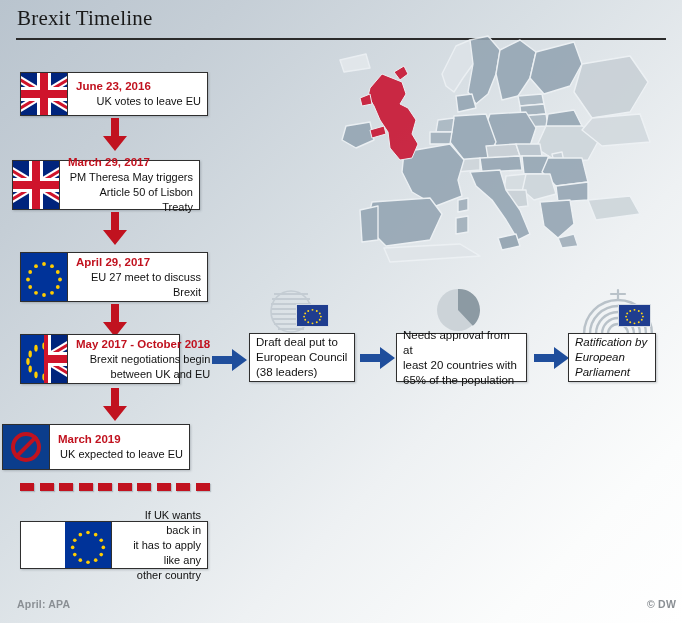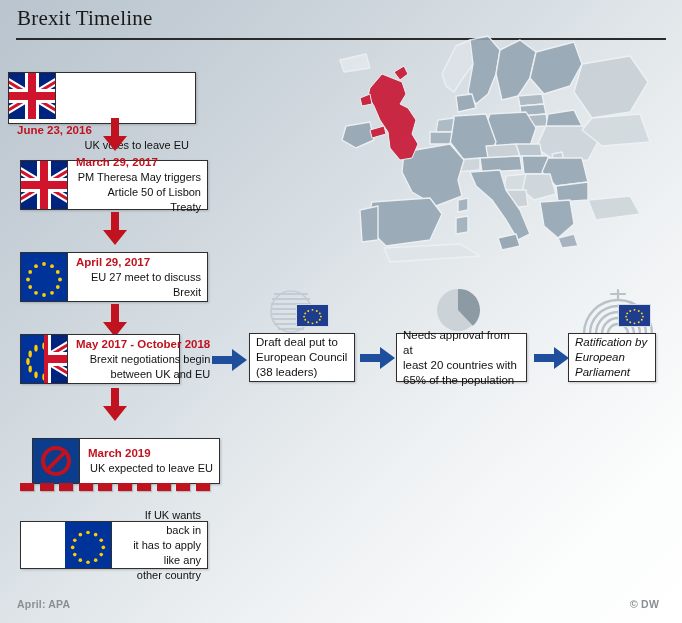--- a/index.html
+++ b/index.html
@@ -198,21 +198,21 @@
     position: absolute;
     left: 17px;
     top: 598px;
     font-size: 10.5px;
     font-weight: bold;
     color: #8a8f94;
     letter-spacing: 0.2px;
   }
   .credit {
     position: absolute;
-    right: 23px;
+    right: 6px;
     top: 598px;
     font-size: 10.5px;
     font-weight: bold;
     color: #8a8f94;
     letter-spacing: 0.2px;
   }
 </style>
 </head>
 <body>
 
@@ -299,21 +299,21 @@
 
       <g fill="#c8102e" stroke="#eef2f5" stroke-width="1" stroke-linejoin="round">
         <path d="M64,38 L74,32 L78,40 L70,46 Z"></path>
         <path d="M40,54 L52,40 L62,44 L72,48 L76,60 L70,70 L78,74 L86,86 L82,100 L88,110 L82,124 L70,126 L60,114 L58,98 L50,86 L44,72 L38,62 Z"></path>
         <path d="M30,64 L40,60 L42,70 L32,72 Z"></path>
         <path d="M40,96 L54,92 L56,100 L42,104 Z"></path>
       </g>
     </svg>
   </div>
 
-  <div class="tl-box" style="left:8px; top:72px; width:188px; height:52px;flex-direction:column;">
+  <div class="tl-box" style="left:20px; top:72px; width:188px; height:44px;">
     <div class="tl-flag">
       <div class="flag-uk">
         <div class="d1"></div>
           <div class="d2"></div>
         <div class="dr1"></div>
           <div class="dr2"></div>
         <div class="cw-h"></div>
           <div class="cw-v"></div>
         <div class="cr-h"></div>
           <div class="cr-v"></div>
@@ -324,21 +324,21 @@
       <div class="tl-text">UK votes to leave EU</div>
     </div>
   </div>
 
   <div class="arrow-down" style="left:102px; top:118px;">
     <svg viewBox="0 0 26 34">
         <path d="M9,0 L17,0 L17,18 L25,18 L13,33 L1,18 L9,18 Z" fill="#c1121f"></path>
       </svg>
   </div>
 
-  <div class="tl-box" style="left:20px; top:160px; width:188px; height:50px;">
+  <div class="tl-box" style="left:12px; top:160px; width:188px; height:50px;">
     <div class="tl-flag">
       <div class="flag-uk">
         <div class="d1"></div>
           <div class="d2"></div>
         <div class="dr1"></div>
           <div class="dr2"></div>
         <div class="cw-h"></div>
           <div class="cw-v"></div>
         <div class="cr-h"></div>
           <div class="cr-v"></div>
@@ -432,21 +432,21 @@
 between UK and EU</div>
     </div>
   </div>
 
   <div class="arrow-down" style="left:102px; top:388px;">
     <svg viewBox="0 0 26 34">
         <path d="M9,0 L17,0 L17,18 L25,18 L13,33 L1,18 L9,18 Z" fill="#c1121f"></path>
       </svg>
   </div>
 
-  <div class="tl-box" style="left:32px; top:424px; width:188px; height:46px;margin-top:14px;">
+  <div class="tl-box" style="left:2px; top:424px; width:188px; height:46px;">
     <div class="tl-flag">
       <div class="flag-ban">
           <div class="ban-circle"></div>
         </div>
     </div>
     <div class="tl-body">
       <div class="tl-date">March 2019</div>
       <div class="tl-text">UK expected to leave EU</div>
     </div>
   </div>

